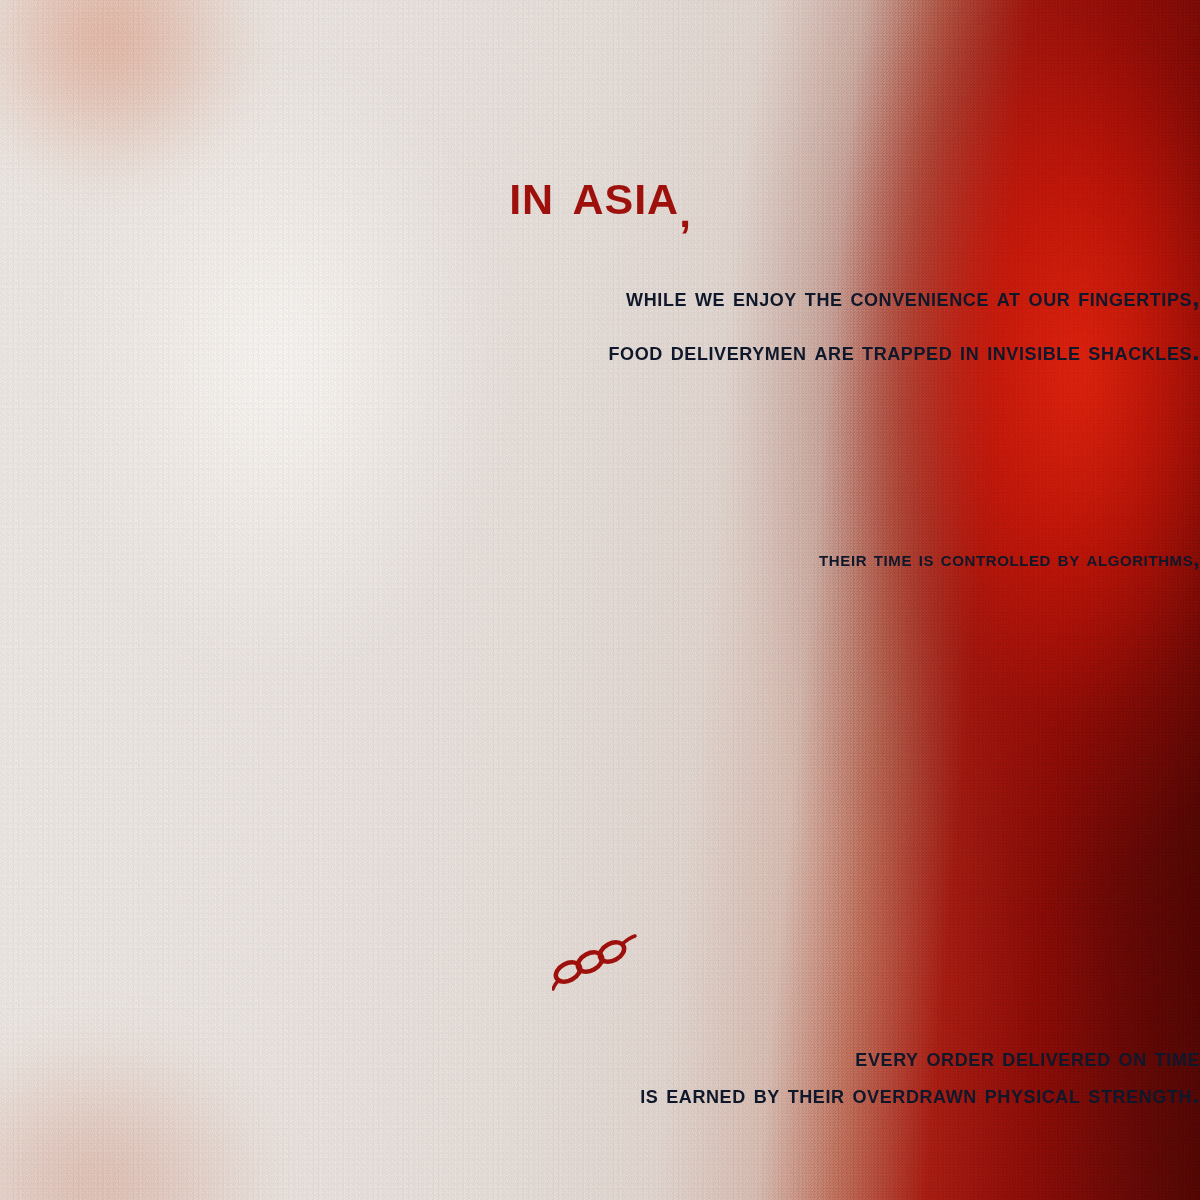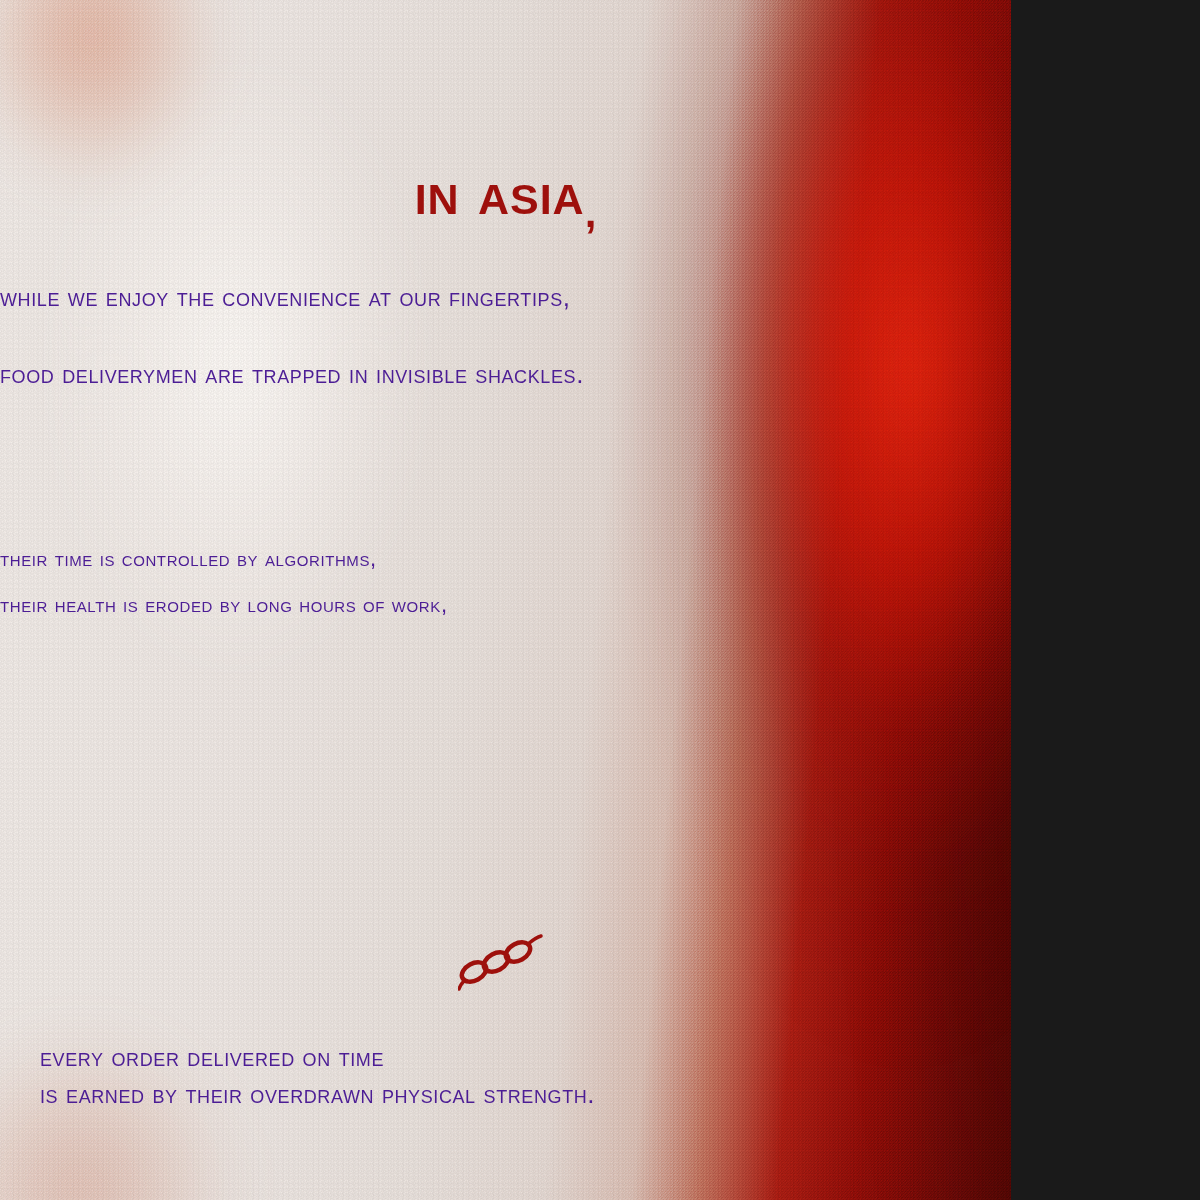--- a/index.html
+++ b/index.html
@@ -2,21 +2,21 @@
 <html><head>
 <meta charset="utf-8">
 <style>
   html, body {
     margin: 0;
     padding: 0;
     background: #1a1a1a;
   }
   #poster {
     position: relative;
-    width: 1011px;
+    width: 1200px;
     height: 1200px;
     overflow: hidden;
     font-family: "Liberation Sans", sans-serif;
     background: #e9e2de;
   }
 
   
   .bg-base {
     position: absolute;
     inset: 0;
@@ -146,34 +146,34 @@
   .headline .comma {
     font-size: 42px;
     vertical-align: -0.30em;
     letter-spacing: 0;
   }
 
   .stanza {
     position: absolute;
     left: 0;
     right: 0;
-    text-align: left;
-    color: #4c1d95;
-    font-weight: 400;
+    text-align: right;
+    color: #0f172a;
+    font-weight: 700;
     font-variant: small-caps;
     text-transform: lowercase;
     letter-spacing: 0.6px;
   }
   .stanza .line { display: block; }
 
   #stanza-1 {
     top: 282px;
     font-size: 26px;
   }
-  #stanza-1 .line + .line { margin-top: 46px; }
+  #stanza-1 .line + .line { margin-top: 23px; }
 
   #stanza-2 {
     top: 546px;
     font-size: 22px;
   }
   #stanza-2 .line + .line { margin-top: 20px; }
 
   #stanza-3 {
     top: 1042px;
     font-size: 26px;
@@ -208,21 +208,20 @@
 
     <h1 class="headline"><span>In Asia</span><span class="comma">,</span></h1>
 
     <div class="stanza" id="stanza-1">
       <span class="line">while we enjoy the convenience at our fingertips,</span>
       <span class="line">food deliverymen are trapped in invisible shackles.</span>
     </div>
 
     <div class="stanza" id="stanza-2">
       <span class="line">Their time is controlled by algorithms,</span>
-      <span class="line">their health is eroded by long hours of work,</span>
     </div>
 
     <div class="chain-icon">
       <svg viewBox="0 0 86 62" width="86" height="62" aria-hidden="true">
         <g fill="none" stroke="#9e100c" stroke-width="4.5">
           <ellipse cx="16" cy="40" rx="13" ry="8.5" transform="rotate(-28 16 40)"></ellipse>
           <ellipse cx="38" cy="30" rx="13" ry="8.5" transform="rotate(-28 38 30)"></ellipse>
           <ellipse cx="60" cy="20" rx="13" ry="8.5" transform="rotate(-28 60 20)"></ellipse>
         </g>
         <g fill="none" stroke="#9e100c" stroke-width="3.5" stroke-linecap="round">

